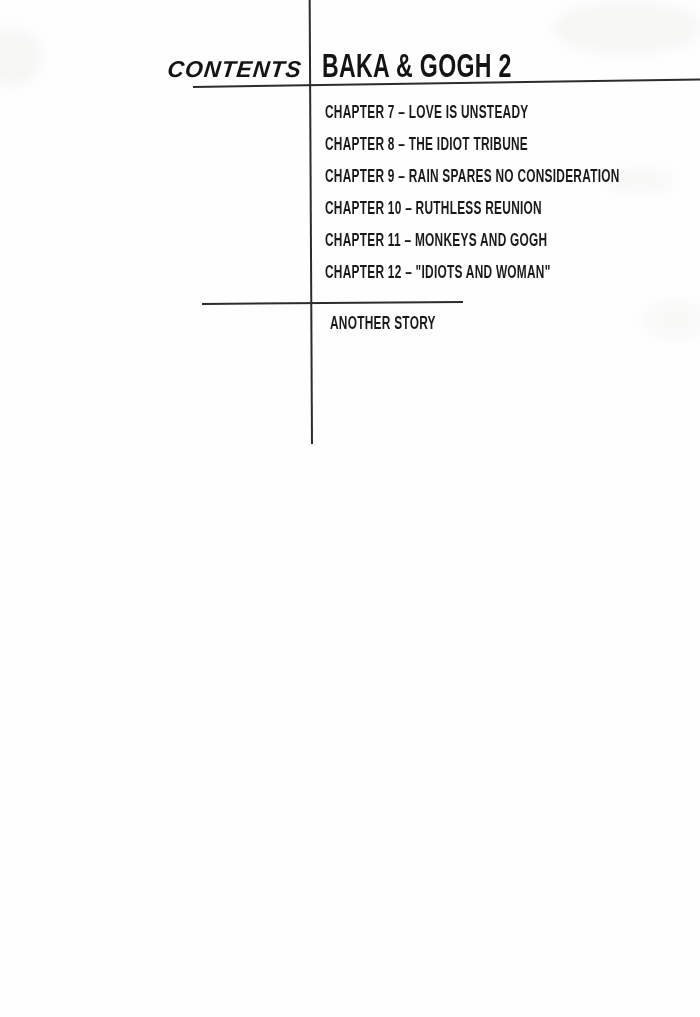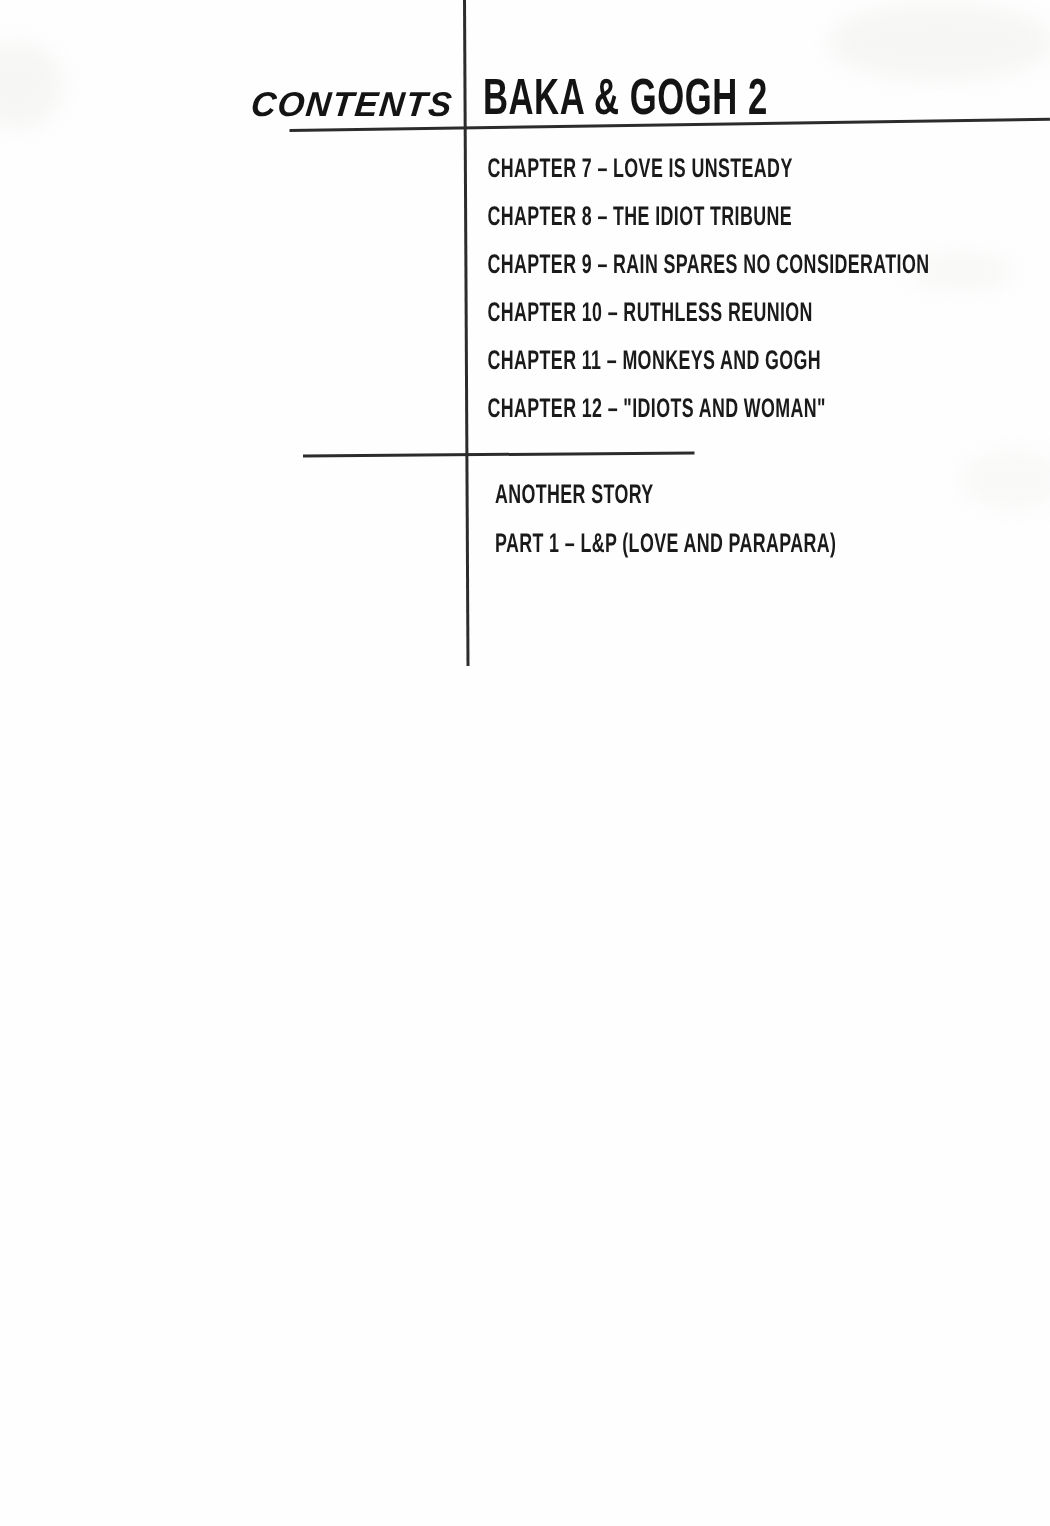--- a/index.html
+++ b/index.html
@@ -94,21 +94,21 @@
     color: #1a1a1a;
     white-space: nowrap;
     transform: scaleX(0.66);
     transform-origin: left center;
   }
 
   .another-story {
     position: absolute;
     left: 330px; top: 313px;
   }
-  .another-story .row { height: 33px; display: flex; align-items: center; }
+  .another-story .row { height: 33px; display: flex; align-items: flex-start; }
 </style>
 </head>
 <body>
 
 <div class="page">
 
   <div class="smudge s1"></div>
   <div class="smudge s2"></div>
   <div class="smudge s3"></div>
   <div class="smudge s4"></div>
@@ -139,18 +139,15 @@
     </li>
     <li>
       <span class="row-text">CHAPTER 12 – "IDIOTS AND WOMAN"</span>
     </li>
   </ul>
 
   <div class="another-story">
     <div class="row">
       <span class="row-text">ANOTHER STORY</span>
     </div>
-    <div class="row">
-      <span class="row-text">PART 1 – L&amp;P (LOVE AND PARAPARA)</span>
-    </div>
   </div>
 
 </div>
 
 </body></html>

